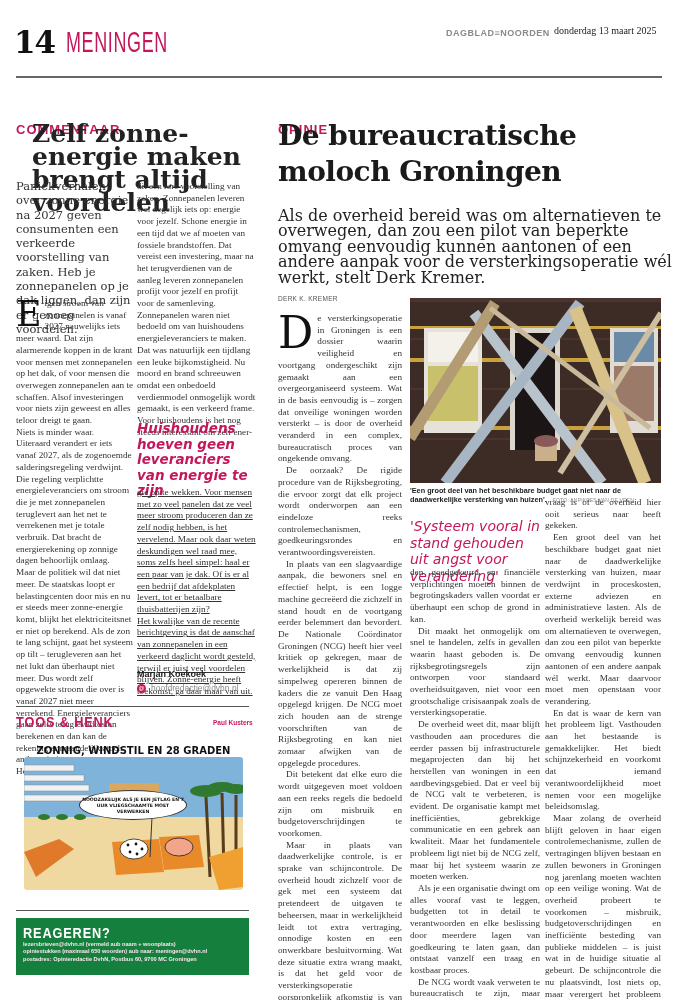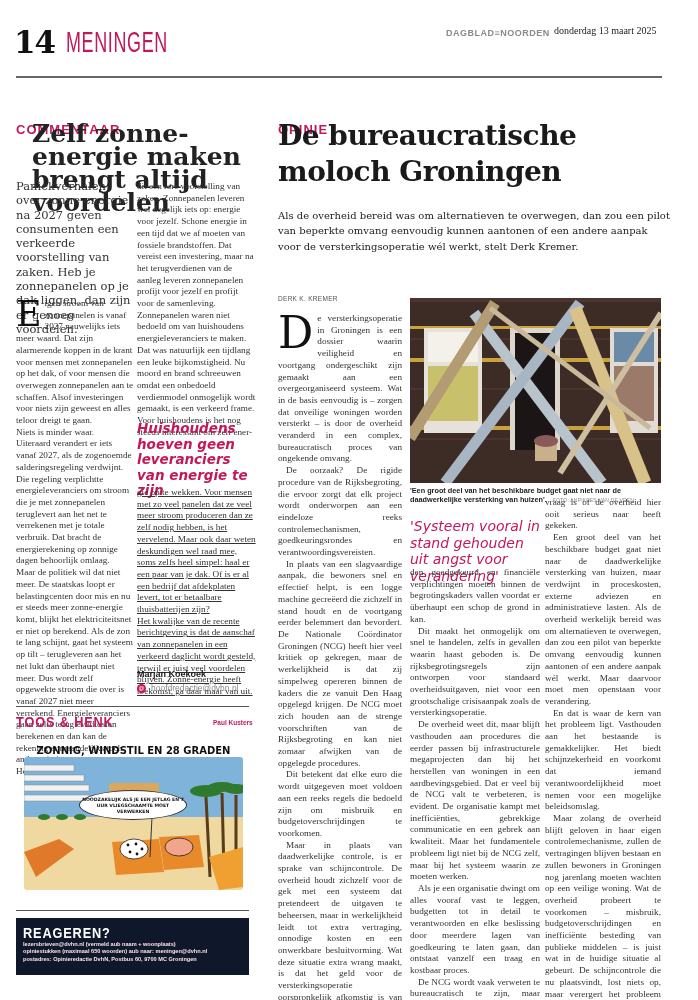--- a/index.html
+++ b/index.html
@@ -30,28 +30,28 @@
 
   .rule-mid { position: absolute; left: 16px; top: 706px; width: 233px; height: 1px; background: #555; }
   .toos-title { position: absolute; left: 16px; top: 713px; font-family: "Liberation Sans", sans-serif; font-weight: bold; font-size: 15px; color: #c2185b; letter-spacing: 1px; transform: scaleX(0.85); transform-origin: left; }
   .toos-artist { position: absolute; left: 213px; top: 719px; font-family: "Liberation Sans", sans-serif; font-weight: bold; font-size: 6.5px; color: #c2185b; }
   .cartoon { position: absolute; left: 24px; top: 745px; width: 219px; height: 145px; }
   .cartoon-caption { position: absolute; left: 0; top: 0; width: 219px; text-align: center; font-family: "DejaVu Sans", sans-serif; font-weight: bold; font-size: 10px; color: #111; }
   .cartoon-scene { position: absolute; left: 0; top: 12px; width: 219px; height: 133px; overflow: hidden; border-radius: 3px; }
   .speech { position: absolute; left: 55px; top: 33px; width: 108px; height: 30px; background: #fff; border-radius: 50%; border: 1px solid #333; font-family: "DejaVu Sans", sans-serif; font-weight: bold; font-size: 4.6px; line-height: 6px; text-align: center; padding-top: 6px; color: #111; }
 
   .rule-low { position: absolute; left: 16px; top: 910px; width: 233px; height: 1px; background: #555; }
-  .reageren { position: absolute; left: 16px; top: 918px; width: 233px; height: 57px; background: #0f172a; color: #fff; padding: 6px 7px; }
+  .reageren { position: absolute; left: 16px; top: 918px; width: 233px; height: 57px; background: #15803d; color: #fff; padding: 6px 7px; }
   .reageren-title { font-family: "Liberation Sans", sans-serif; font-weight: bold; font-size: 15px; letter-spacing: 1px; transform: scaleX(0.85); transform-origin: left; }
   .reageren-line { font-family: "Liberation Sans", sans-serif; font-weight: bold; font-size: 5.6px; line-height: 7.4px; color: #fbe3ec; white-space: nowrap; }
 
   
   .opinie-kicker { position: absolute; left: 278px; top: 100px; }
   .main-headline { position: absolute; left: 278px; top: 118px; width: 390px; font-family: "DejaVu Serif", serif; font-size: 28px; line-height: 36px; color: #1a1a1a; letter-spacing: -0.5px; }
-  .main-lead { position: absolute; left: 278px; top: 208px; width: 395px; font-family: "DejaVu Serif", serif; font-size: 10px; line-height: 15.4px; color: #222; }
+  .main-lead { position: absolute; left: 278px; top: 208px; width: 395px; font-family: "DejaVu Serif", serif; font-size: 16px; line-height: 15.4px; color: #222; }
   .byline { position: absolute; left: 278px; top: 295px; font-family: "Liberation Sans", sans-serif; font-size: 6.5px; color: #555; letter-spacing: 0.3px; }
   .col1 { position: absolute; left: 278px; top: 313px; width: 124px; text-align: justify; }
   .col2 { position: absolute; left: 410px; top: 567px; width: 130px; text-align: justify; }
   .col3 { position: absolute; left: 545px; top: 568px; width: 116px; text-align: justify; }
   .dropcap-d { float: left; font-family: "DejaVu Serif", serif; font-size: 44px; line-height: 38px; margin: 1px 4px 0 0; color: #111; }
   .indent { text-indent: 8px; }
 
   .photo { position: absolute; left: 410px; top: 298px; width: 251px; height: 185px; overflow: hidden; background: #3b2a25; }
   .photo-caption { position: absolute; left: 410px; top: 486px; width: 255px; font-family: "Liberation Sans", sans-serif; font-weight: bold; font-size: 7.3px; line-height: 9.4px; color: #222; }
   .photo-credit { font-weight: normal; font-size: 5px; color: #888; margin-left: 6px; letter-spacing: 0.2px; }

